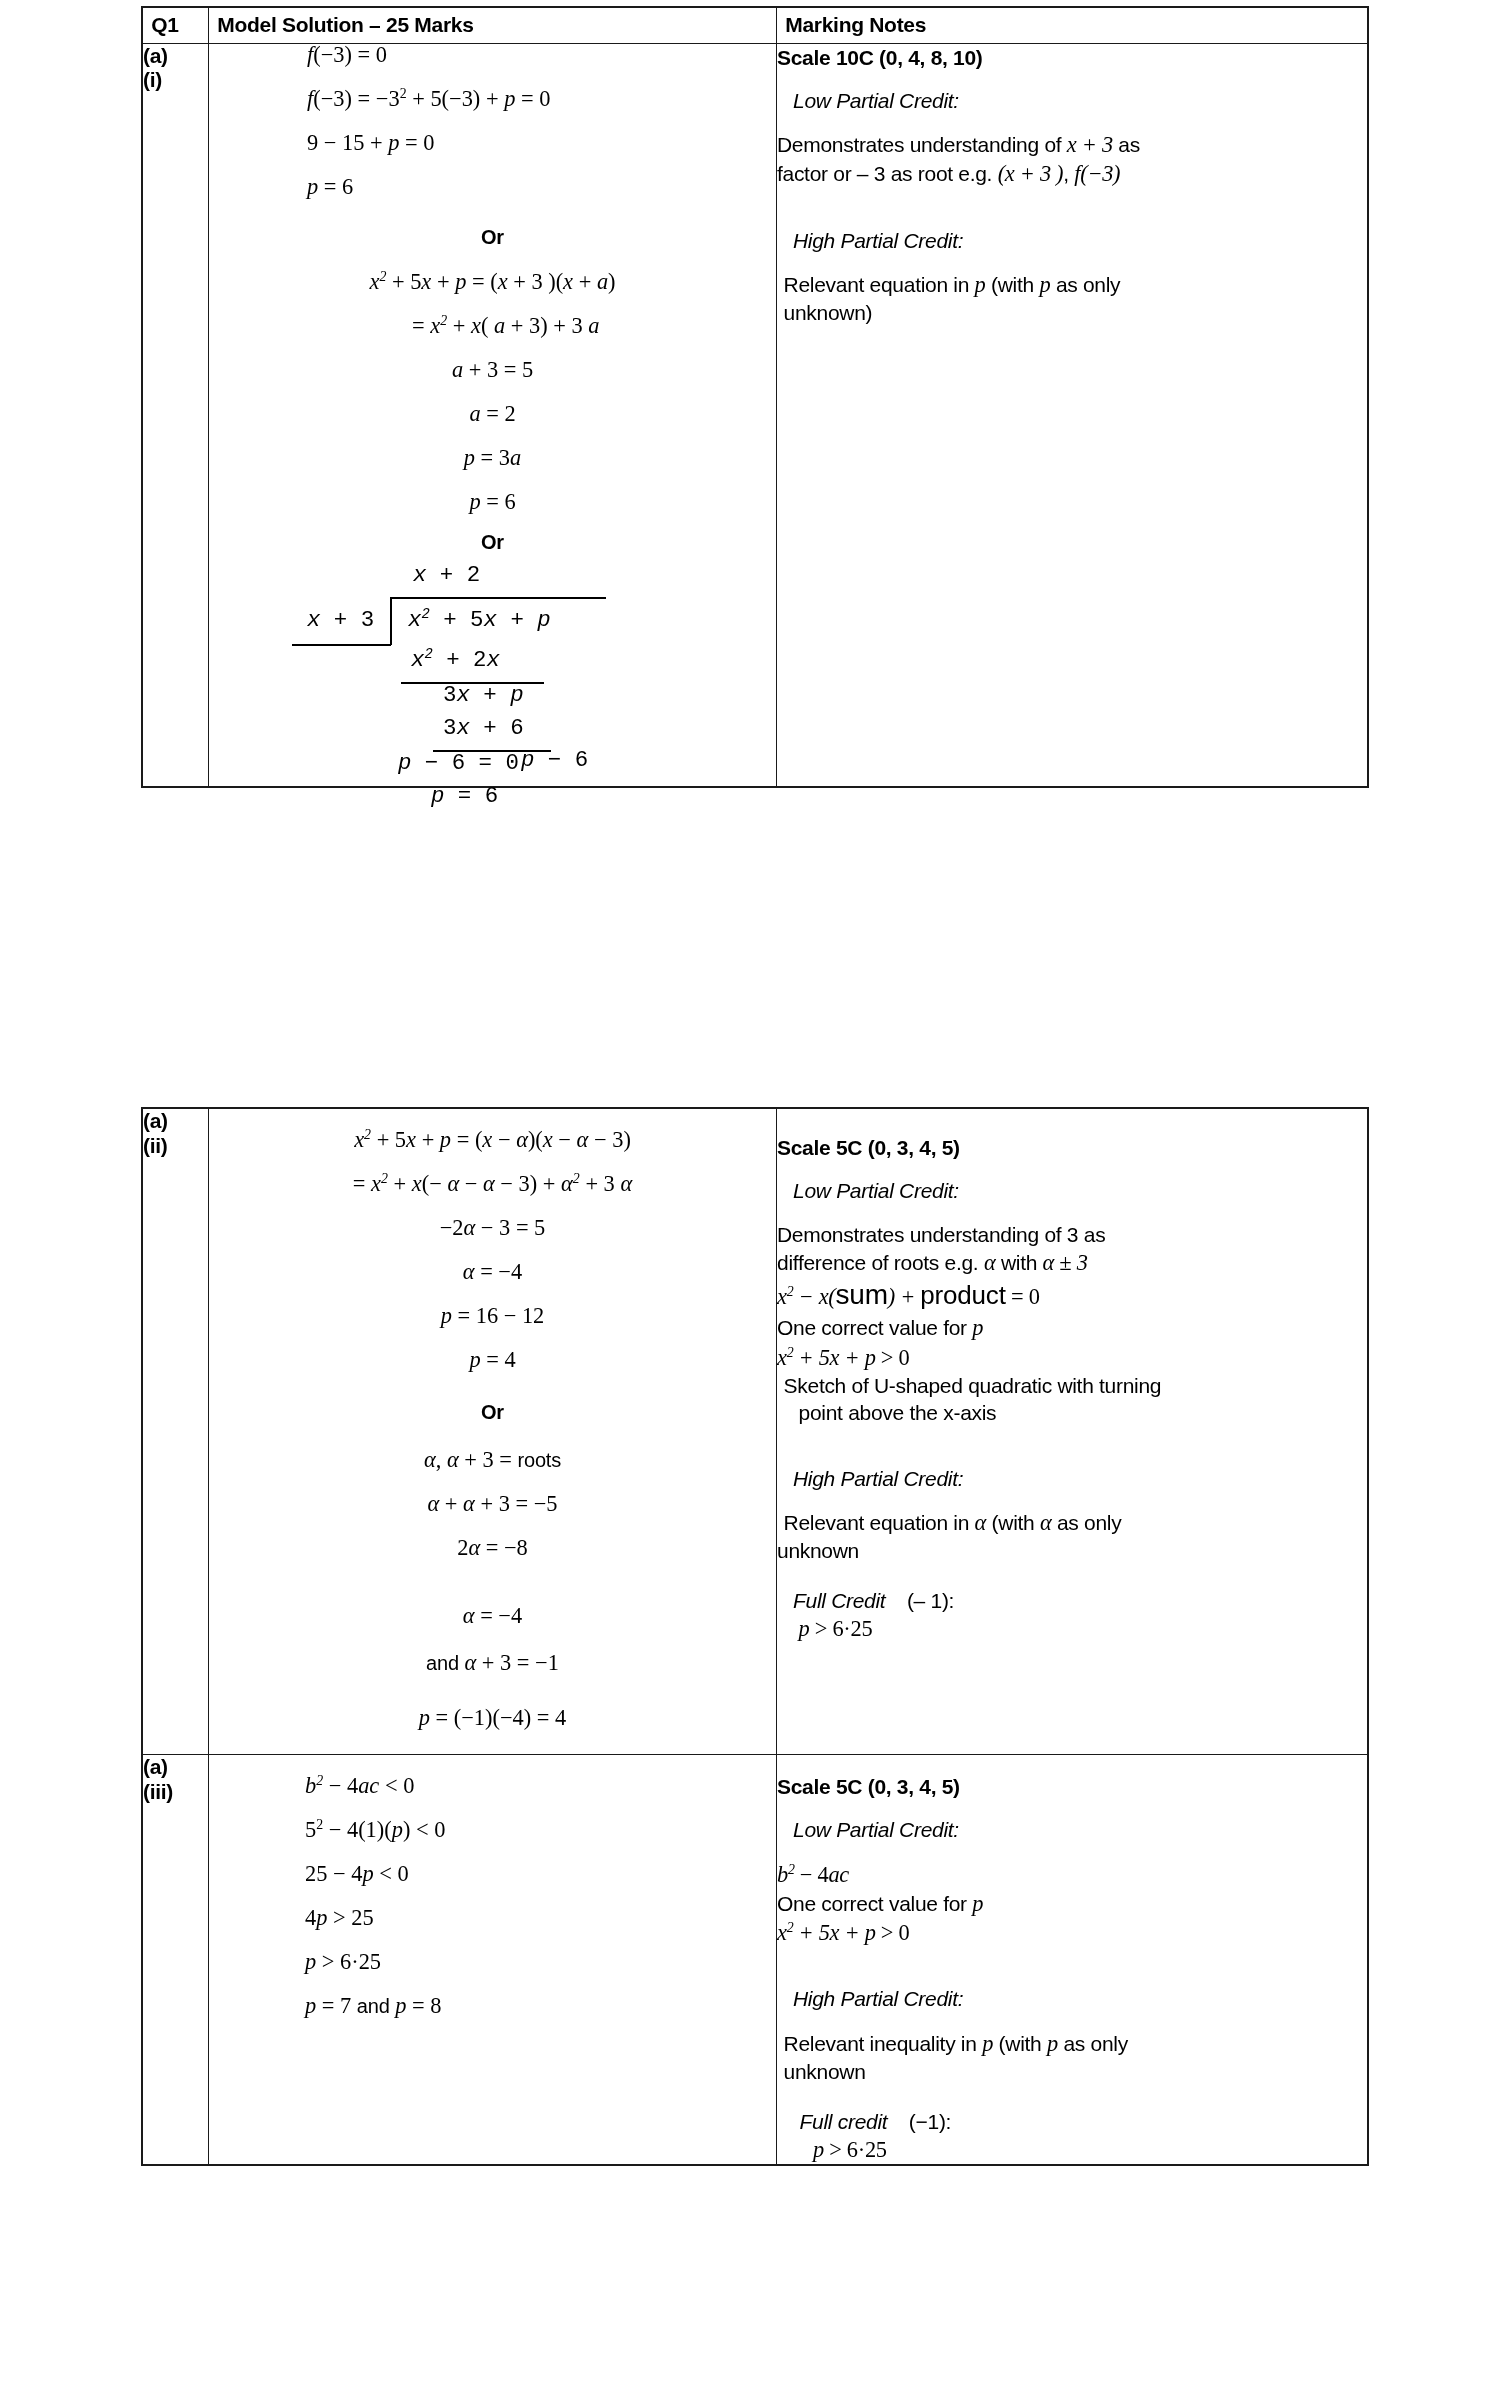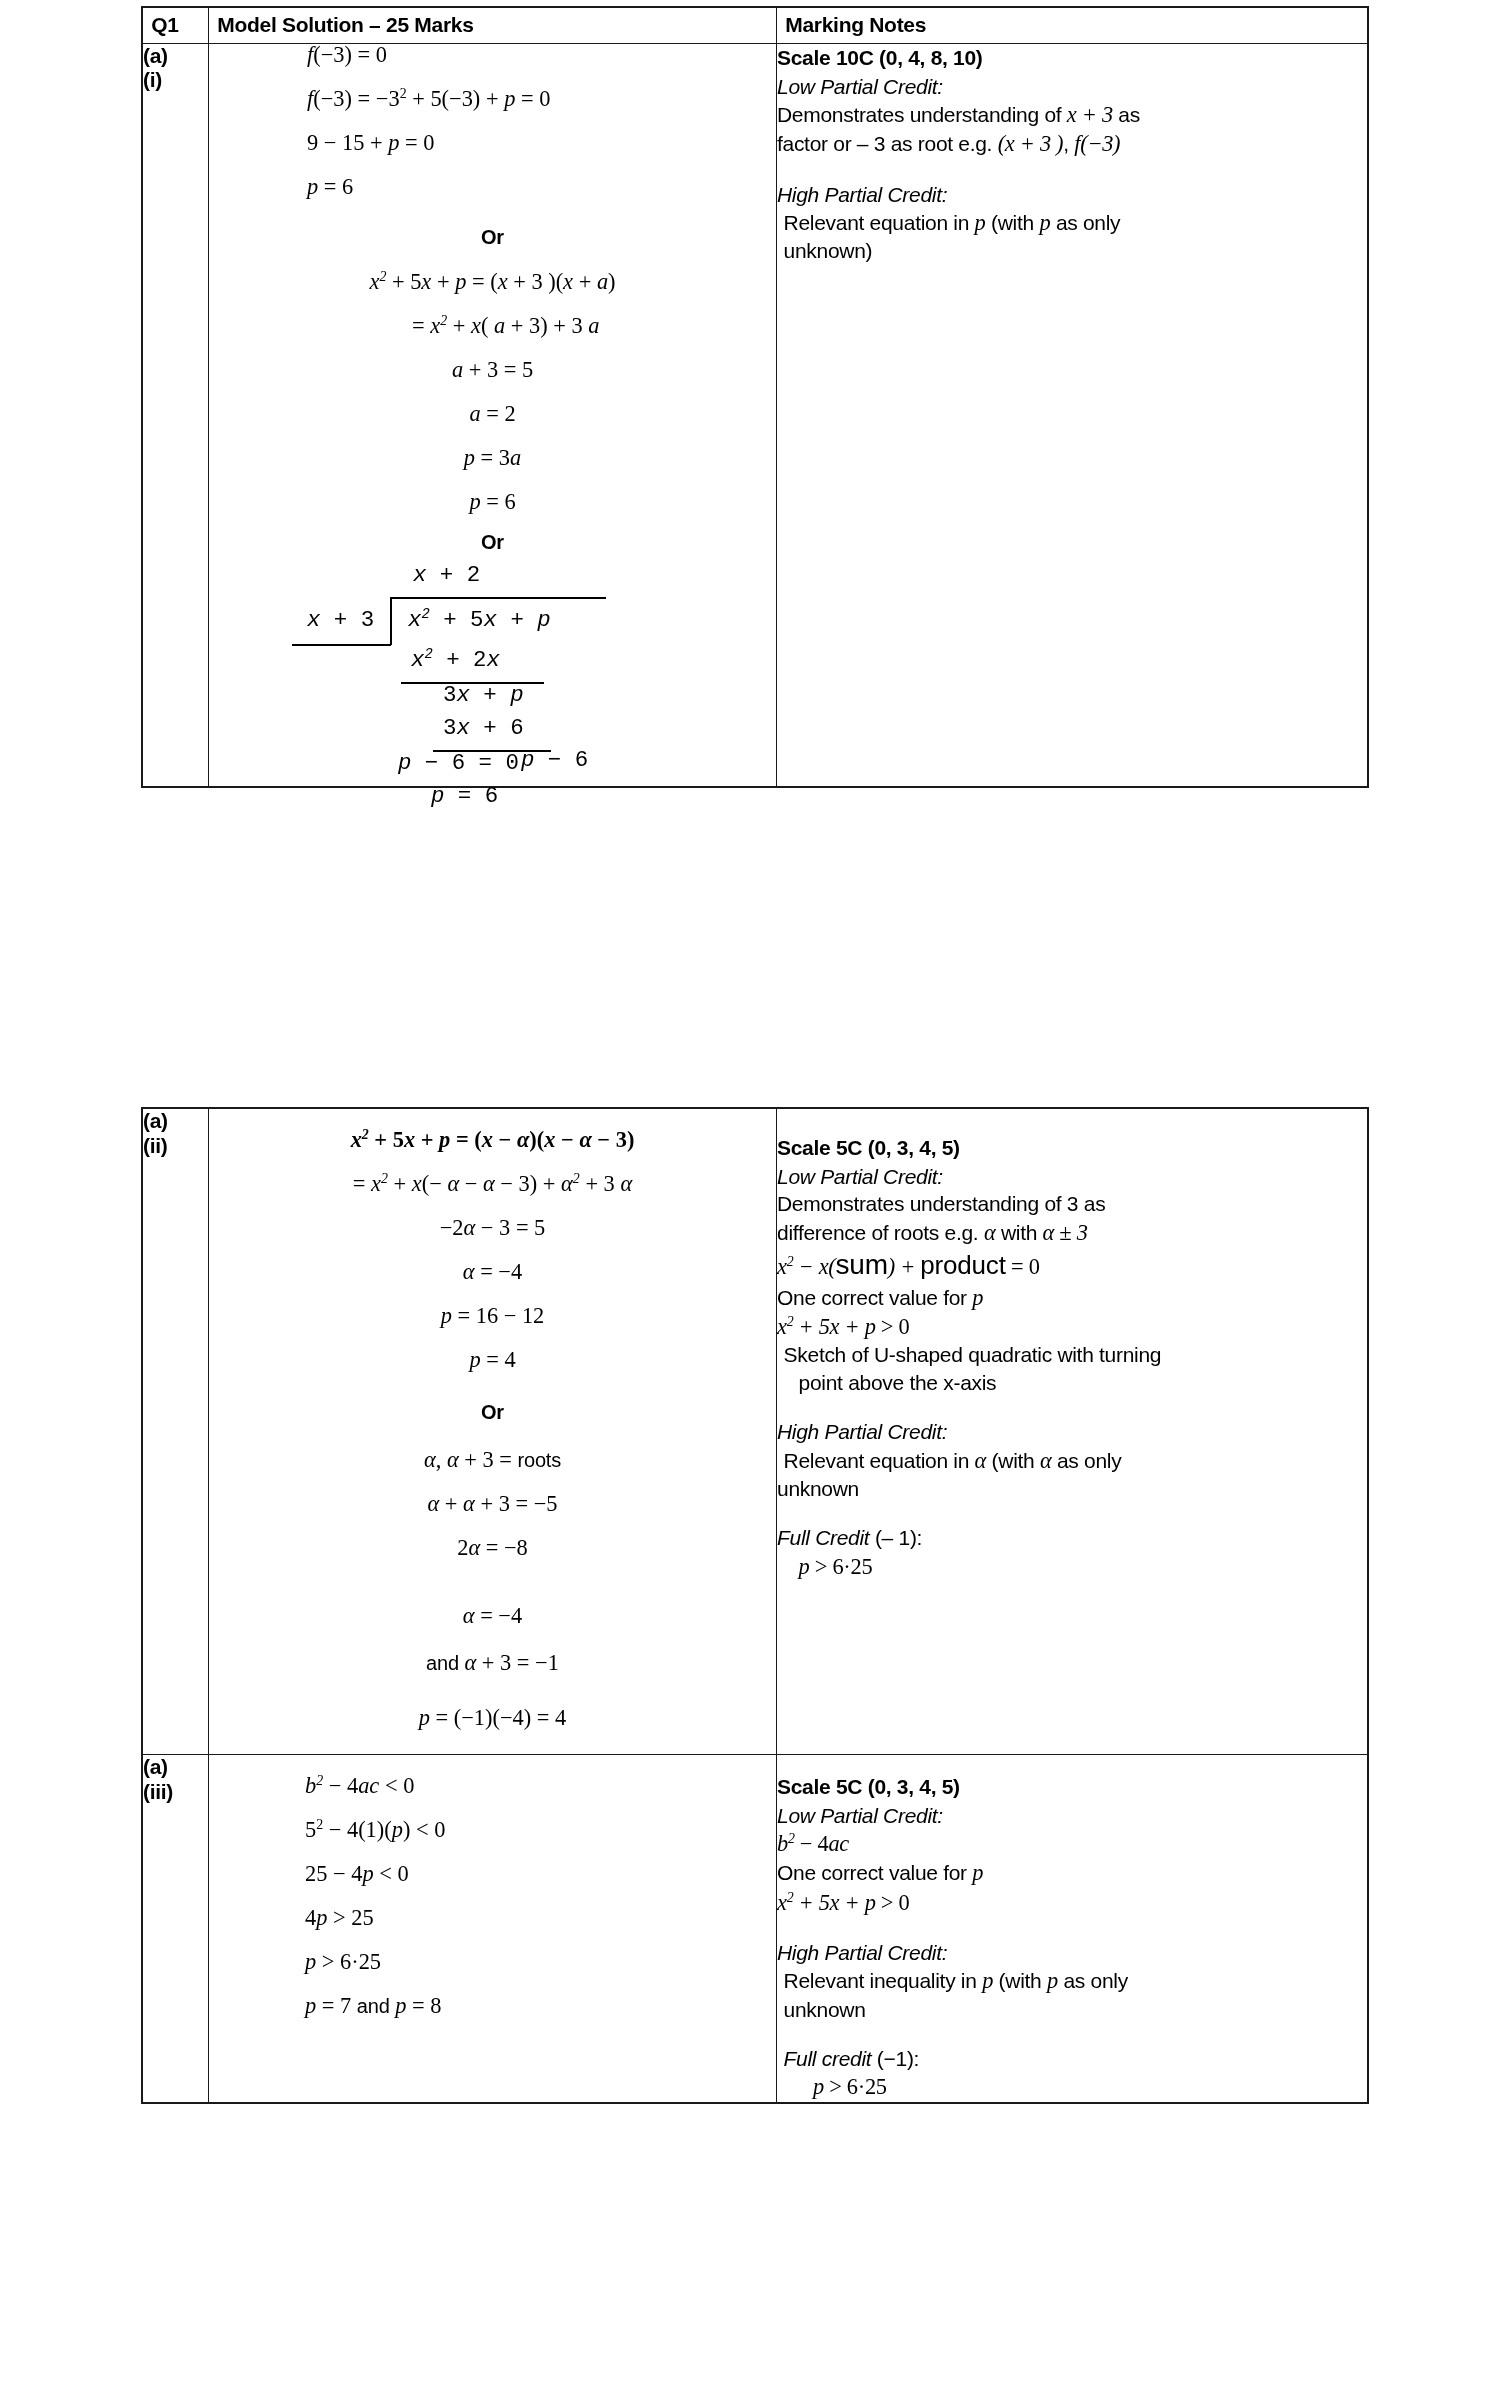--- a/index.html
+++ b/index.html
@@ -85,21 +85,21 @@
   .divwrap .rule{position:absolute;background:#000;}
 
   
   .notes{
     padding:11.6px 8.3px 15px 11.6px;
     font-size:21px;
     line-height:1.30;
     letter-spacing:-0.3px;
   }
   .notes .scale{font-weight:bold;margin:0 0 1.7px 0;}
-  .notes .hd{font-style:italic;margin:0;}
+  .notes .hd{font-style:italic;margin:16px;}
   .notes p{margin:0;}
   .notes .gap{height:22.4px;}
   .notes .indent{padding-left:21.6px;}
   .notes .sp{padding-left:6.6px;}
   .notes .m{font-family:"Liberation Serif", serif;font-style:italic;font-size:22.4px;}
 </style>
 </head>
 <body>
 
 <div class="page">
@@ -237,21 +237,21 @@
       </colgroup>
     <tbody>
 
       <tr>
         <td class="qlab">
           <div>(a)</div>
           <div>(ii)</div>
         </td>
 
         <td class="sol">
-          <div class="mline c" style="margin-top:20px;font-weight:bold;">
+          <div class="mline c" style="margin-top:20px;">
             <span class="mi">x</span><sup>2</sup> + 5<span class="mi">x</span> + <span class="mi">p</span> = (<span class="mi">x</span> − <span class="mi">α</span>)(<span class="mi">x</span> − <span class="mi">α</span> − 3)
           </div>
           <div class="mline c">
             = <span class="mi">x</span><sup>2</sup> + <span class="mi">x</span>(− <span class="mi">α</span> − <span class="mi">α</span> − 3) + <span class="mi">α</span><sup>2</sup> + 3 <span class="mi">α</span>
           </div>
           <div class="mline c">
             −2<span class="mi">α</span> − 3 = 5
           </div>
           <div class="mline c">
             <span class="mi">α</span> = −4

